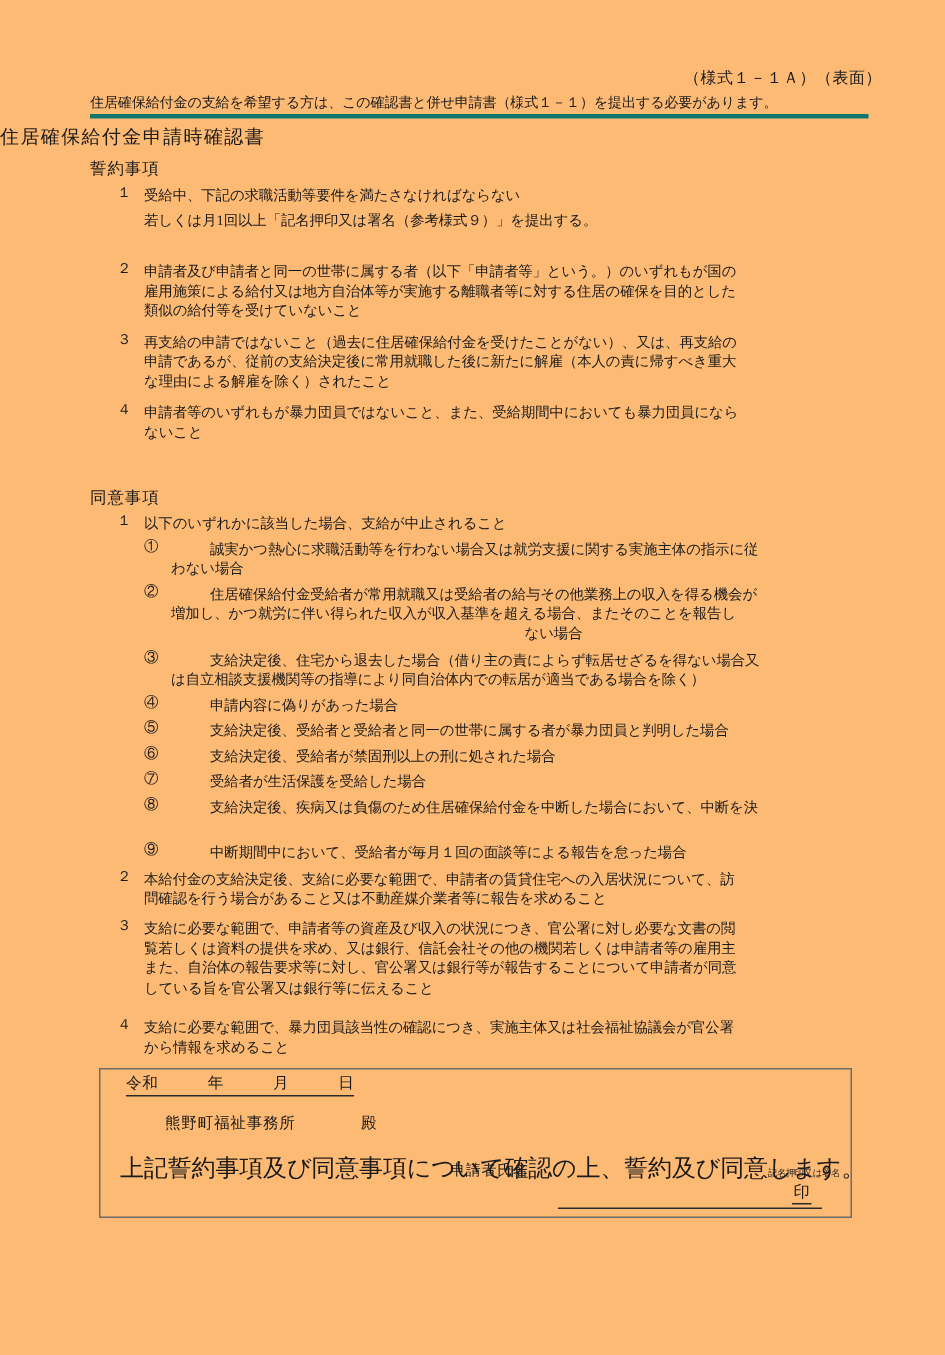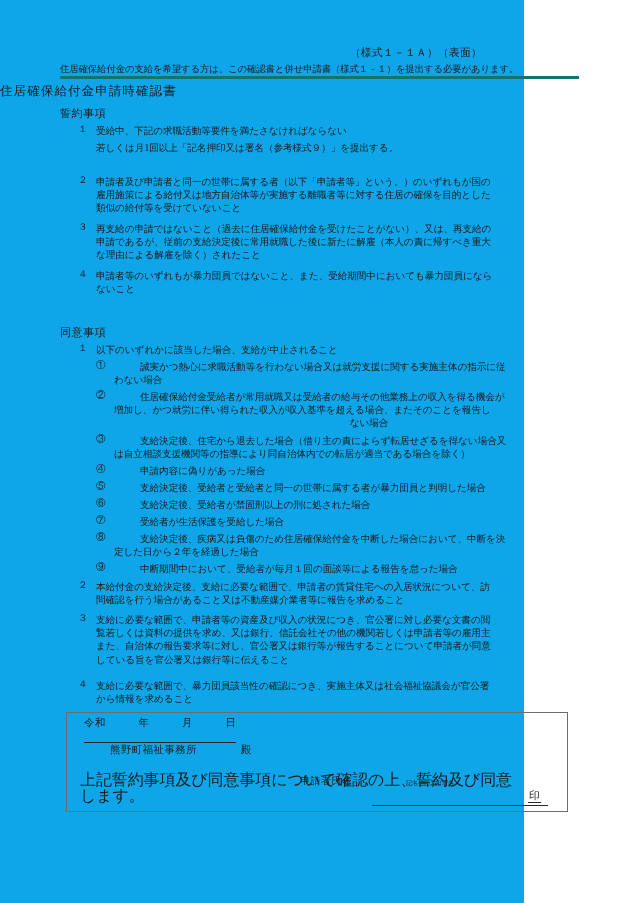--- a/index.html
+++ b/index.html
@@ -14,23 +14,23 @@
     position: relative;
     font-family: "Liberation Serif", "DejaVu Serif", serif;
     color: #1a1a1a;
     font-size: 9.6px;
     line-height: 1.0;
     overflow: hidden;
   }
   .page {
     position: absolute;
     left: 0; top: 0;
-    width: 524px;
+    width: 630px;
     height: 903px;
-    background: #0ea5e9;
+    background: #fdba74;
   }
 
   
   .form-code {
     position: absolute;
     right: 42px;
     top: 48px;
     font-size: 10.6px;
     letter-spacing: 0.4px;
     white-space: nowrap;
@@ -104,21 +104,21 @@
     height: 100px;
     border: 1px solid #6d6d6d;
     box-sizing: border-box;
   }
   .date-line {
     position: absolute;
     left: 84px;
     top: 718px;
     font-size: 10.4px;
     border-bottom: 1px solid #2a2a2a;
-    padding-bottom: 14px;
+    padding-bottom: 2px;
     white-space: pre;
     letter-spacing: 0.5px;
   }
   .office-line {
     position: absolute;
     left: 110px;
     top: 745px;
     font-size: 10.4px;
     white-space: pre;
     letter-spacing: 0.5px;
@@ -274,21 +274,20 @@
     <span class="num">⑦</span>
     <span class="body">
       <p>受給者が生活保護を受給した場合</p>
     </span>
   </div>
 
   <div class="item lvl2" style="left:96px; top:532px; width:484px;">
     <span class="num">⑧</span>
     <span class="body">
       <p>支給決定後、疾病又は負傷のため住居確保給付金を中断した場合において、中断を決</p>
-      <p style="margin-left:-26px;">定した日から２年を経過した場合</p>
     </span>
   </div>
 
   <div class="item lvl2" style="left:96px; top:562px; width:484px;">
     <span class="num">⑨</span>
     <span class="body">
       <p>中断期間中において、受給者が毎月１回の面談等による報告を怠った場合</p>
     </span>
   </div>
 

